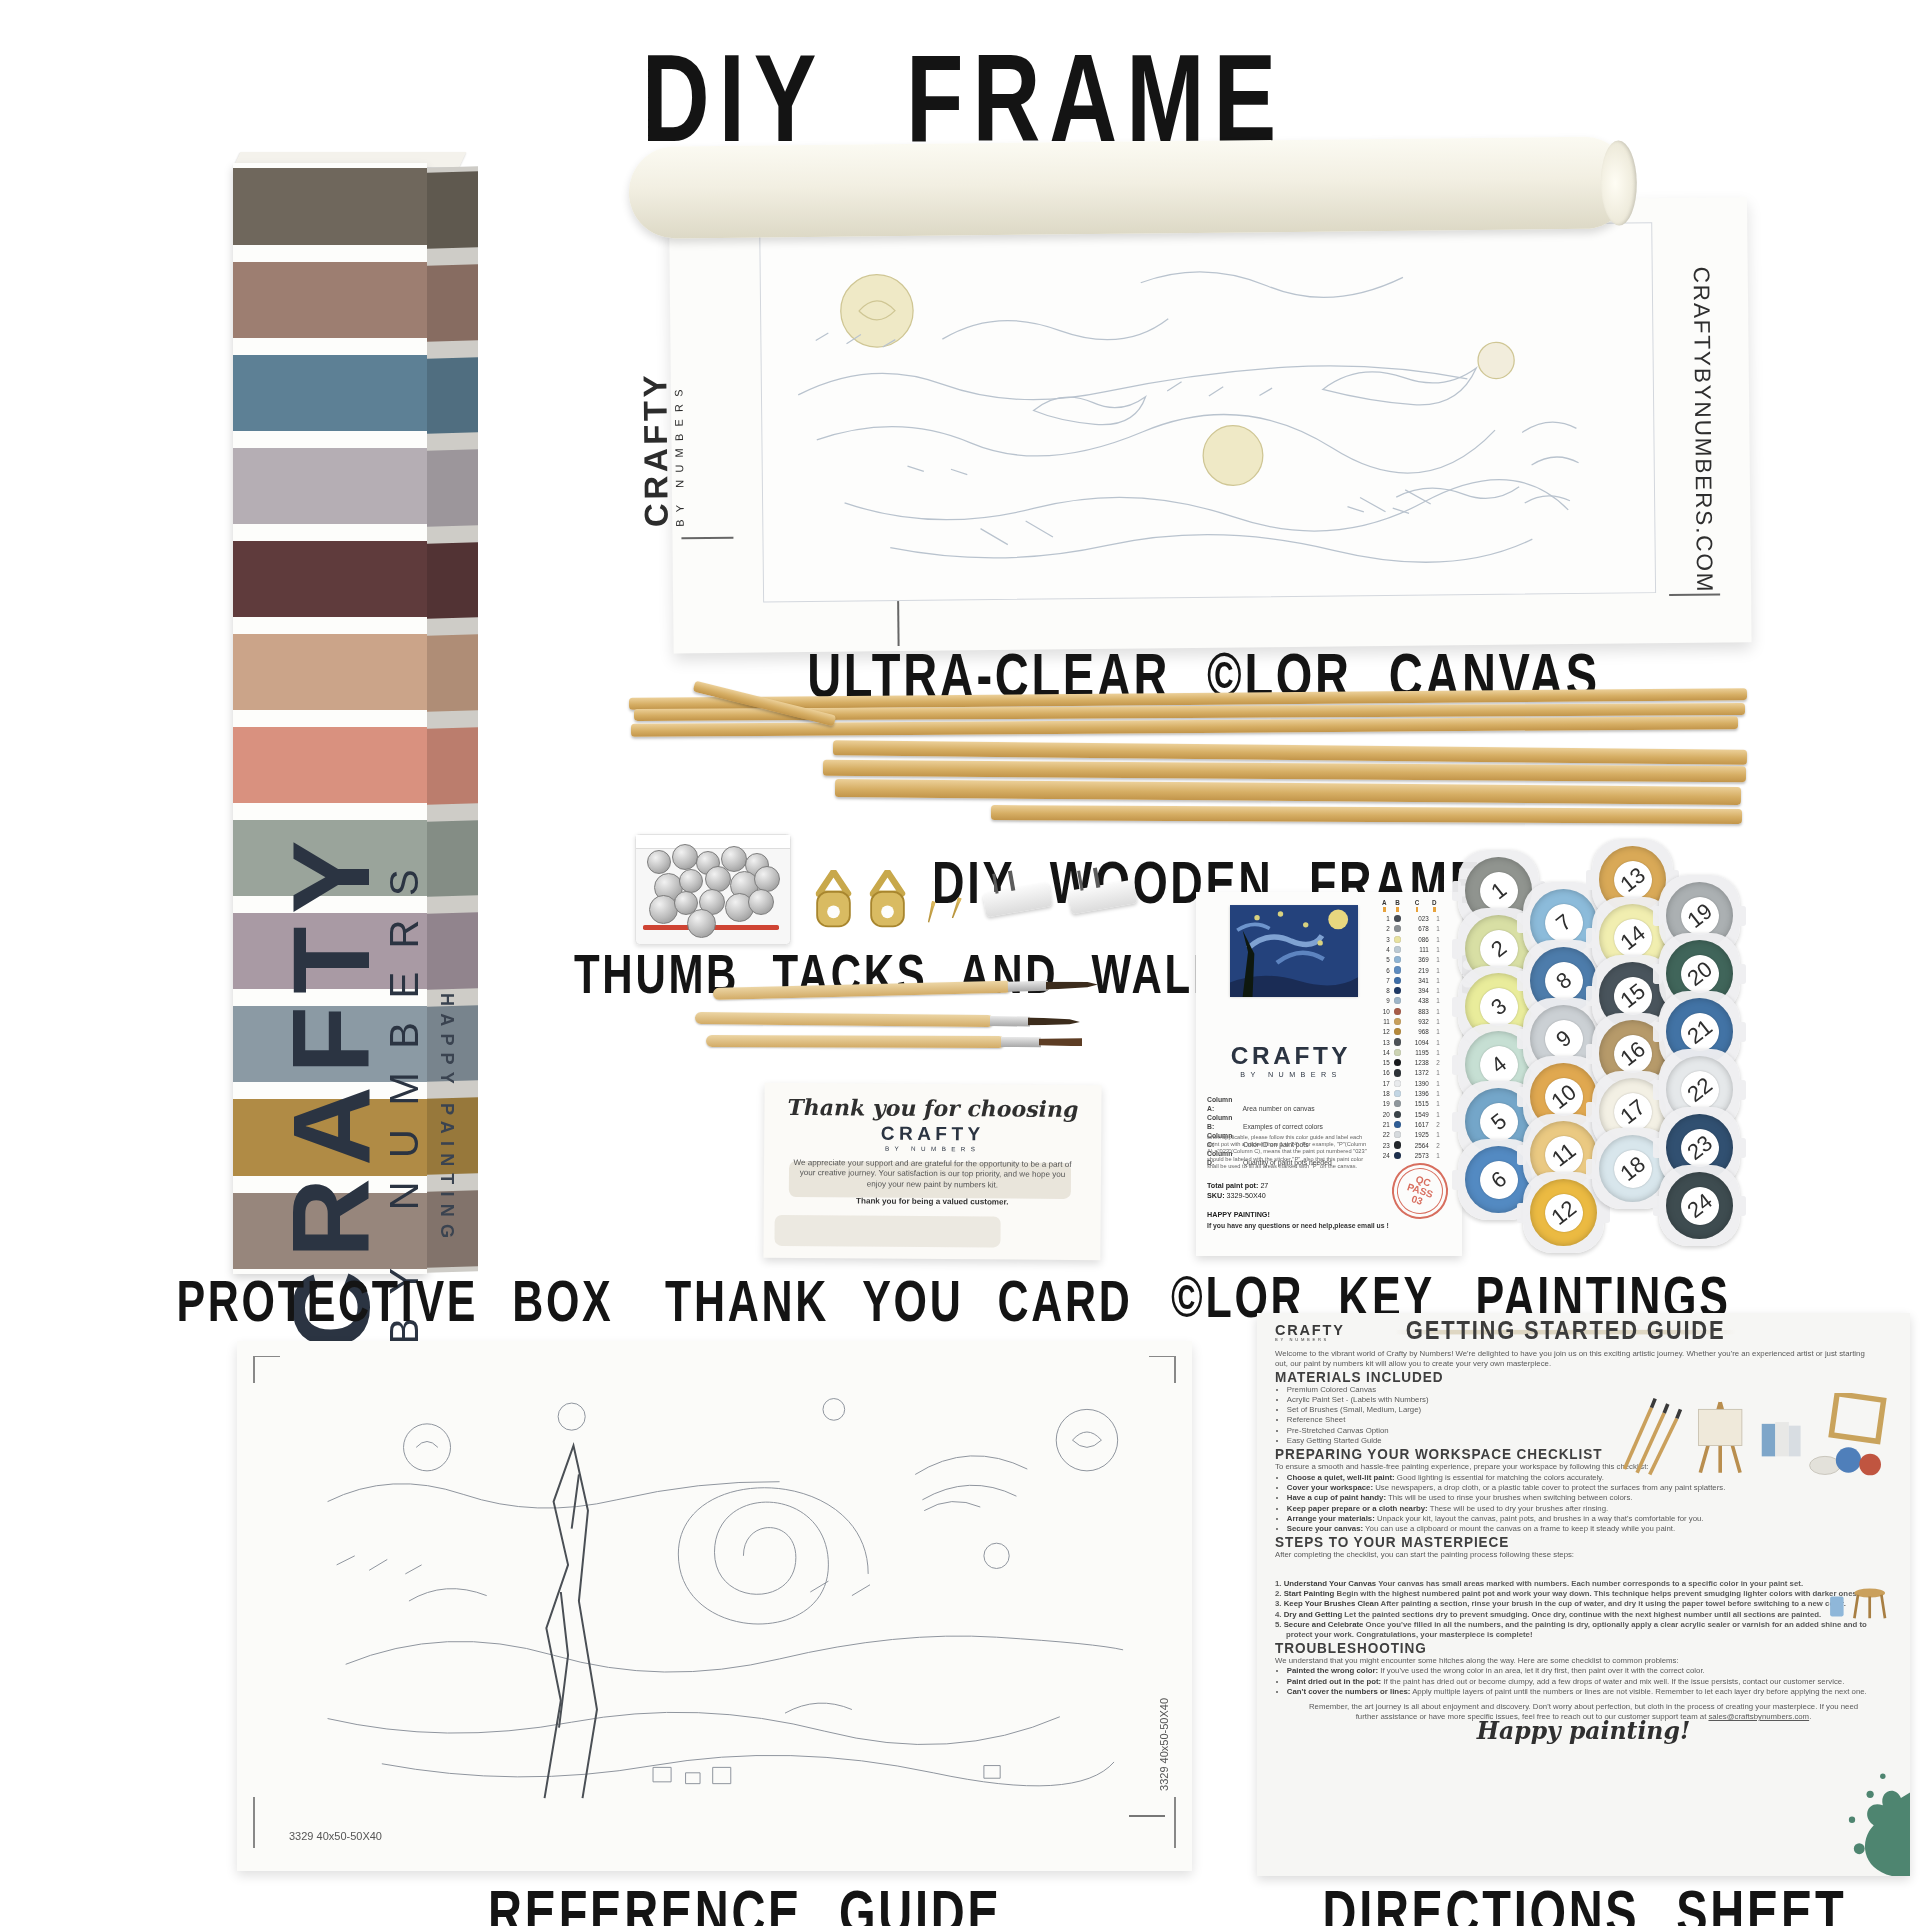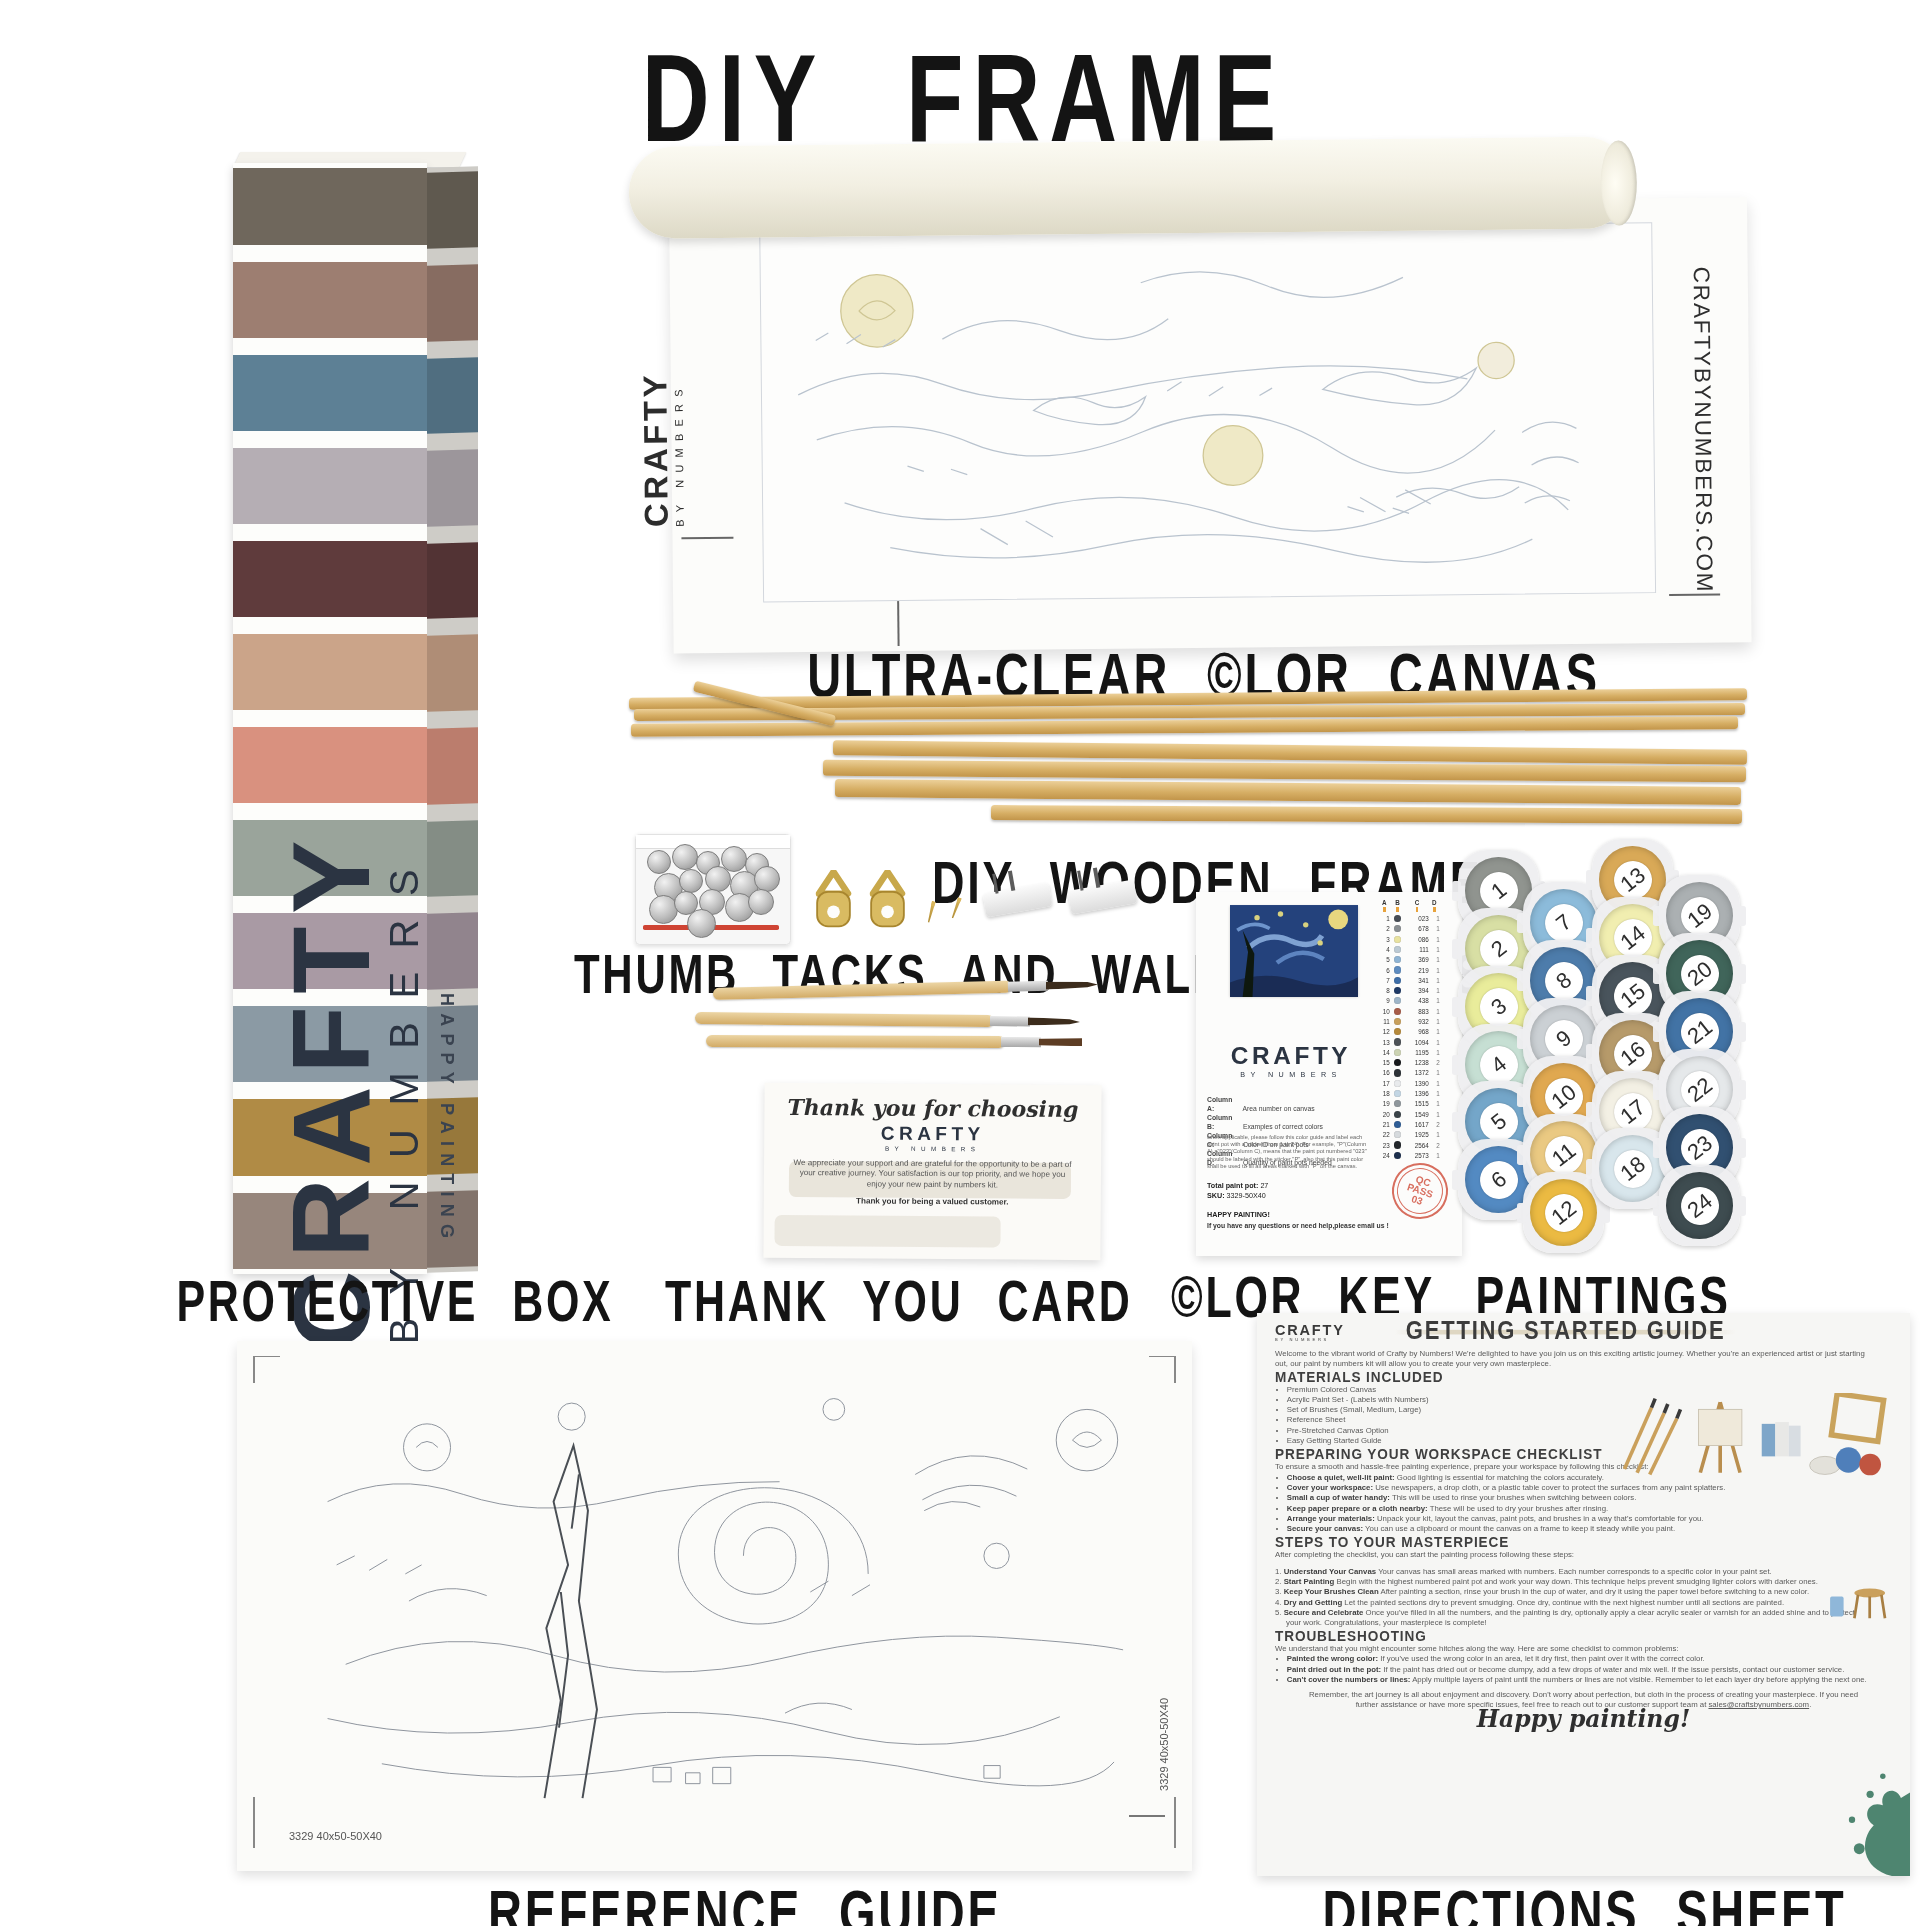--- a/index.html
+++ b/index.html
@@ -771,34 +771,34 @@
       <ellipse cx="238" cy="80" rx="17" ry="10" fill="#e3e1da" stroke="#c5c2b8"></ellipse>
       <circle cx="264" cy="74" r="14" fill="#4f7fba"></circle>
       <circle cx="288" cy="79" r="12" fill="#c05540"></circle>
     </svg>
 
     <div class="dir-h">PREPARING YOUR WORKSPACE CHECKLIST</div>
     <div>To ensure a smooth and hassle-free painting experience, prepare your workspace by following this checklist:</div>
     <ul id="chk-list" style="width:579px;">
         <li><b>Choose a quiet, well-lit paint:</b> Good lighting is essential for matching the colors accurately.</li>
         <li><b>Cover your workspace:</b> Use newspapers, a drop cloth, or a plastic table cover to protect the surfaces from any paint splatters.</li>
-        <li><b>Small a cup of water handy:</b> This will be used to rinse your brushes when switching between colors.</li>
+        <li><b>Have a cup of paint handy:</b> This will be used to rinse your brushes when switching between colors.</li>
         <li><b>Keep paper prepare or a cloth nearby:</b> These will be used to dry your brushes after rinsing.</li>
         <li><b>Arrange your materials:</b> Unpack your kit, layout the canvas, paint pots, and brushes in a way that's comfortable for you.</li>
         <li><b>Secure your canvas:</b> You can use a clipboard or mount the canvas on a frame to keep it steady while you paint.</li>
       </ul>
     <svg class="chk-icons" width="60" height="36" viewBox="0 0 66 40">
       <ellipse cx="46" cy="10" rx="17" ry="5" fill="#caa05c"></ellipse>
       <path d="M33 12 L29 38 M59 12 L63 38 M46 14 V38" stroke="#a87f43" stroke-width="3" fill="none"></path>
       <rect x="2" y="14" width="15" height="22" rx="2" fill="#8fb7d9"></rect>
     </svg>
 
     <div class="dir-h">STEPS TO YOUR MASTERPIECE</div>
     <div>After completing the checklist, you can start the painting process following these steps:</div>
-    <div id="step-list" style="width:597px;margin-top:7px;">
+    <div id="step-list" style="width:597px;margin-top:19px;font-weight:bold;">
         <div class="step">1. <b>Understand Your Canvas</b> Your canvas has small areas marked with numbers. Each number corresponds to a specific color in your paint set.</div>
         <div class="step">2. <b>Start Painting</b> Begin with the highest numbered paint pot and work your way down. This technique helps prevent smudging lighter colors with darker ones.</div>
         <div class="step">3. <b>Keep Your Brushes Clean</b> After painting a section, rinse your brush in the cup of water, and dry it using the paper towel before switching to a new color.</div>
         <div class="step">4. <b>Dry and Getting</b> Let the painted sections dry to prevent smudging. Once dry, continue with the next highest number until all sections are painted.</div>
         <div class="step">5. <b>Secure and Celebrate</b> Once you've filled in all the numbers, and the painting is dry, optionally apply a clear acrylic sealer or varnish for an added shine and to protect your work. Congratulations, your masterpiece is complete!</div>
       </div>
 
     <div class="dir-h">TROUBLESHOOTING</div>
     <div style="width:561px;">We understand that you might encounter some hitches along the way. Here are some checklist to common problems:</div>
     <ul id="tr-list" style="width:583px;">

